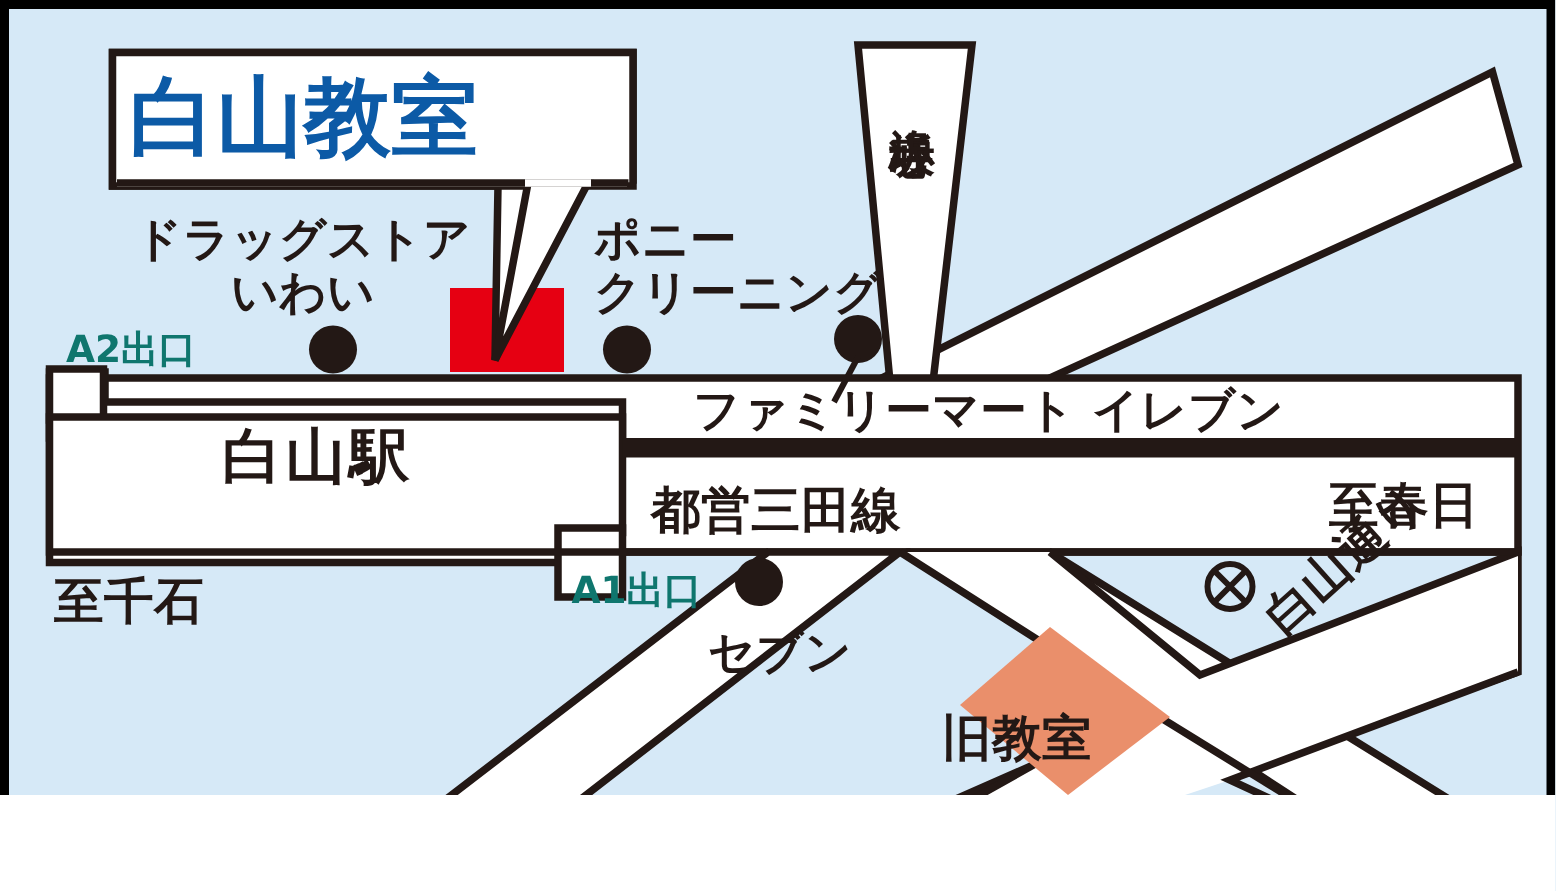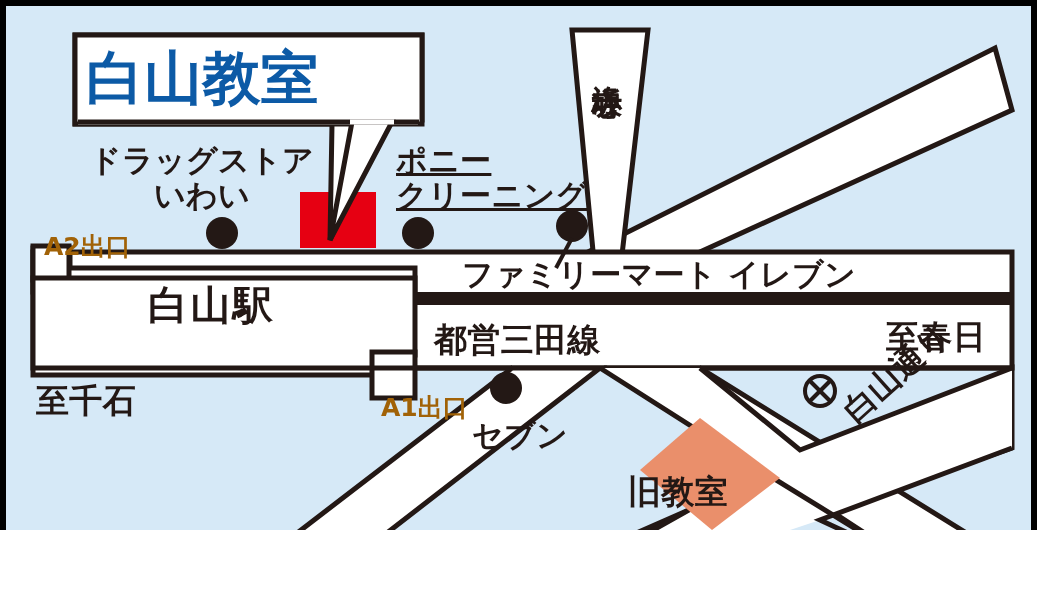--- a/index.html
+++ b/index.html
@@ -39,25 +39,24 @@
     position: absolute;
     white-space: nowrap;
     font-family: "DejaVu Sans", "Liberation Sans", sans-serif;
     font-weight: 700;
     color: #0c5aa6;
   }
   .callout-main { font-size: 58px; letter-spacing: 0.005em; }
   .callout-sub  { font-size: 45px; }
   .boxlbl {
     position: absolute;
-    color: #a16207;
+    color: #0f766e;
     font-family: "DejaVu Sans", "Liberation Sans", sans-serif;
     font-weight: 700;
     white-space: nowrap;
-    margin-top: 14px;
   }
   .rot-label {
     position: absolute;
     color: #231815;
     font-family: "DejaVu Sans", "Liberation Sans", sans-serif;
     font-weight: 700;
     white-space: nowrap;
     transform-origin: left top;
   }
   .vert-label {
@@ -145,21 +144,21 @@
 
   </svg>
 
   <div class="callout-text callout-main" style="left:86px; top:40px;">白山教室</div>
 
   <div class="lbl two-line" style="left:88px; top:143px; font-size:31px; text-align:center; width:228px;">
     <div>ドラッグストア</div>
     <div>いわい</div>
   </div>
 
-  <div class="lbl two-line" style="left:396px; top:143px; font-size:31px;text-decoration:underline;">
+  <div class="lbl two-line" style="left:396px; top:143px; font-size:31px;">
     <div>ポニー</div>
     <div>クリーニング</div>
   </div>
 
   <div class="vert-label" style="left:592px; top:62px; font-size:30px; height:180px;">浄心寺坂</div>
 
   <div class="lbl" style="left:462px; top:258px; font-size:31px;">ファミリーマート</div>
 
   <div class="lbl" style="left:728px; top:258px; font-size:31px;">イレブン</div>
 

